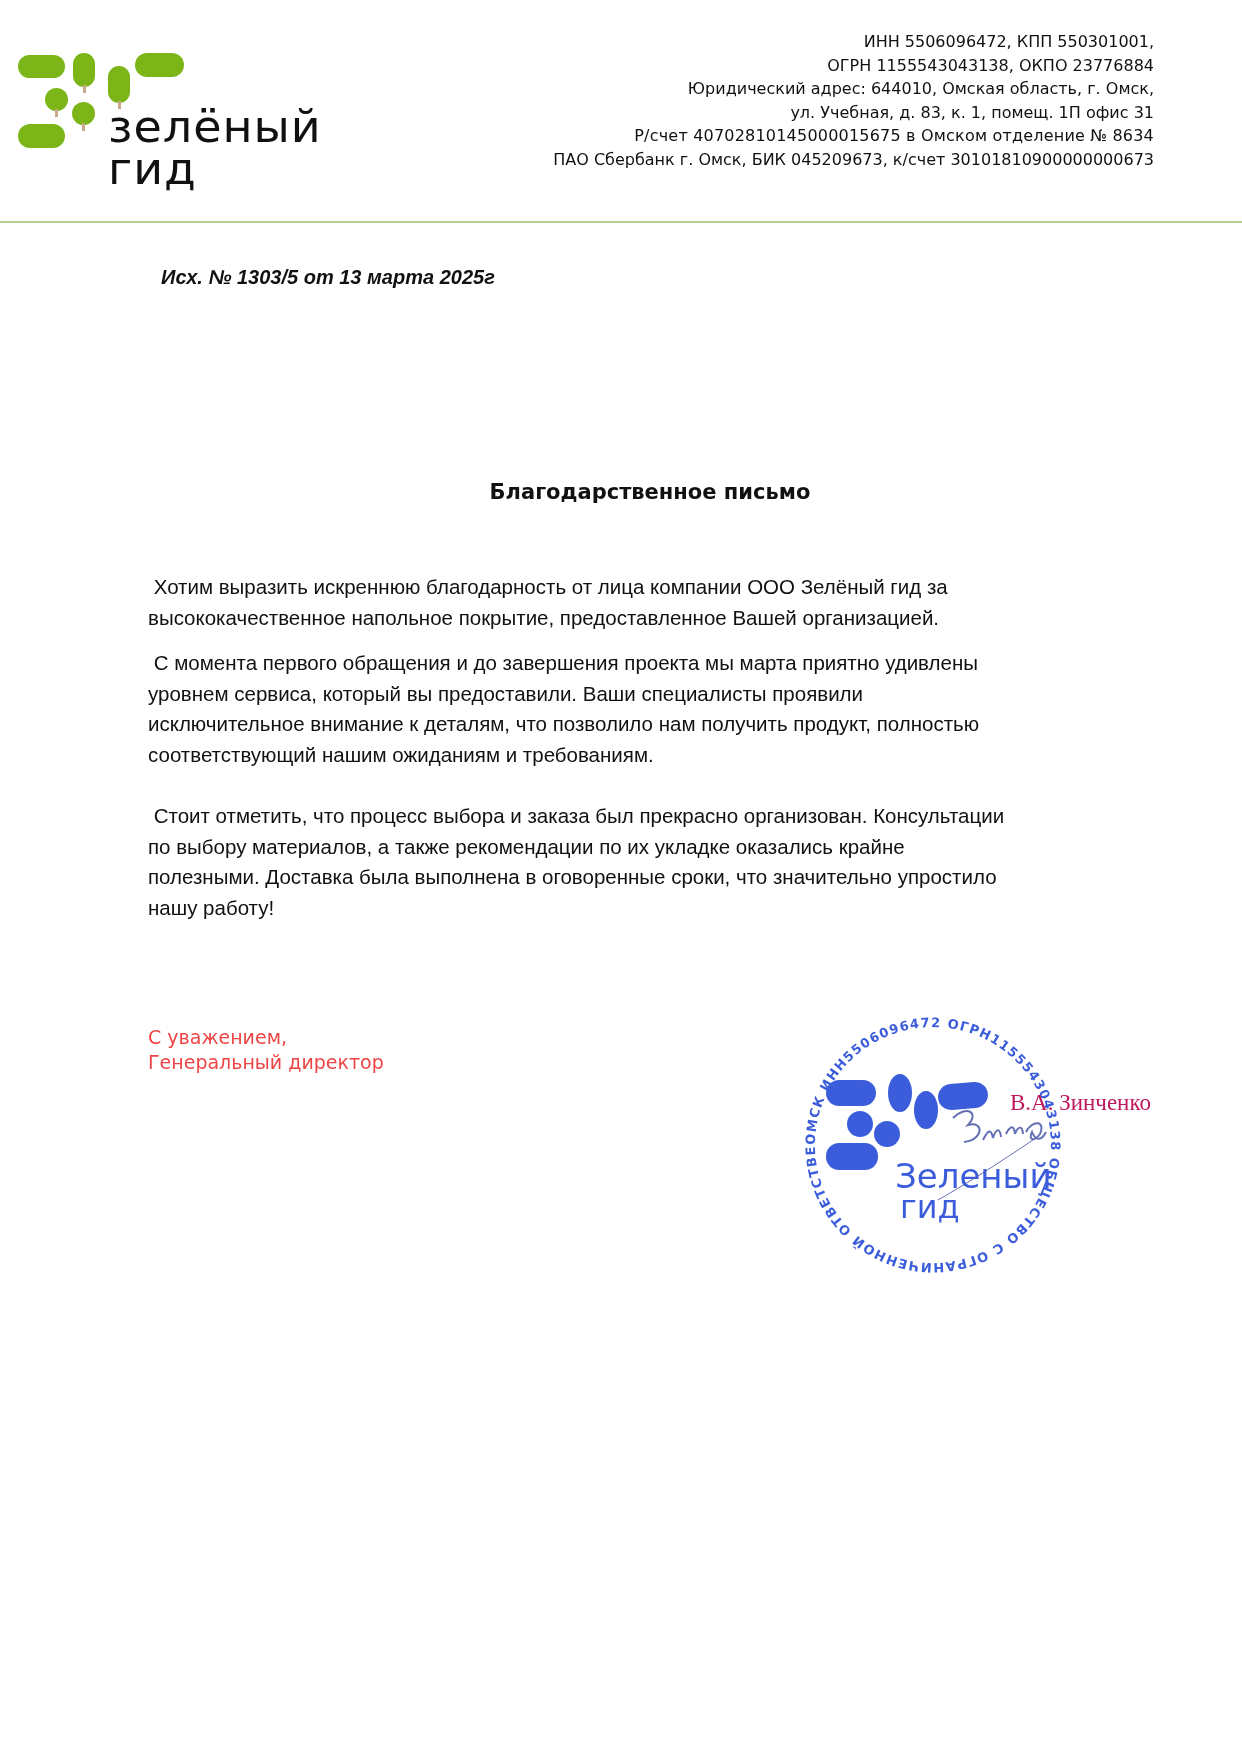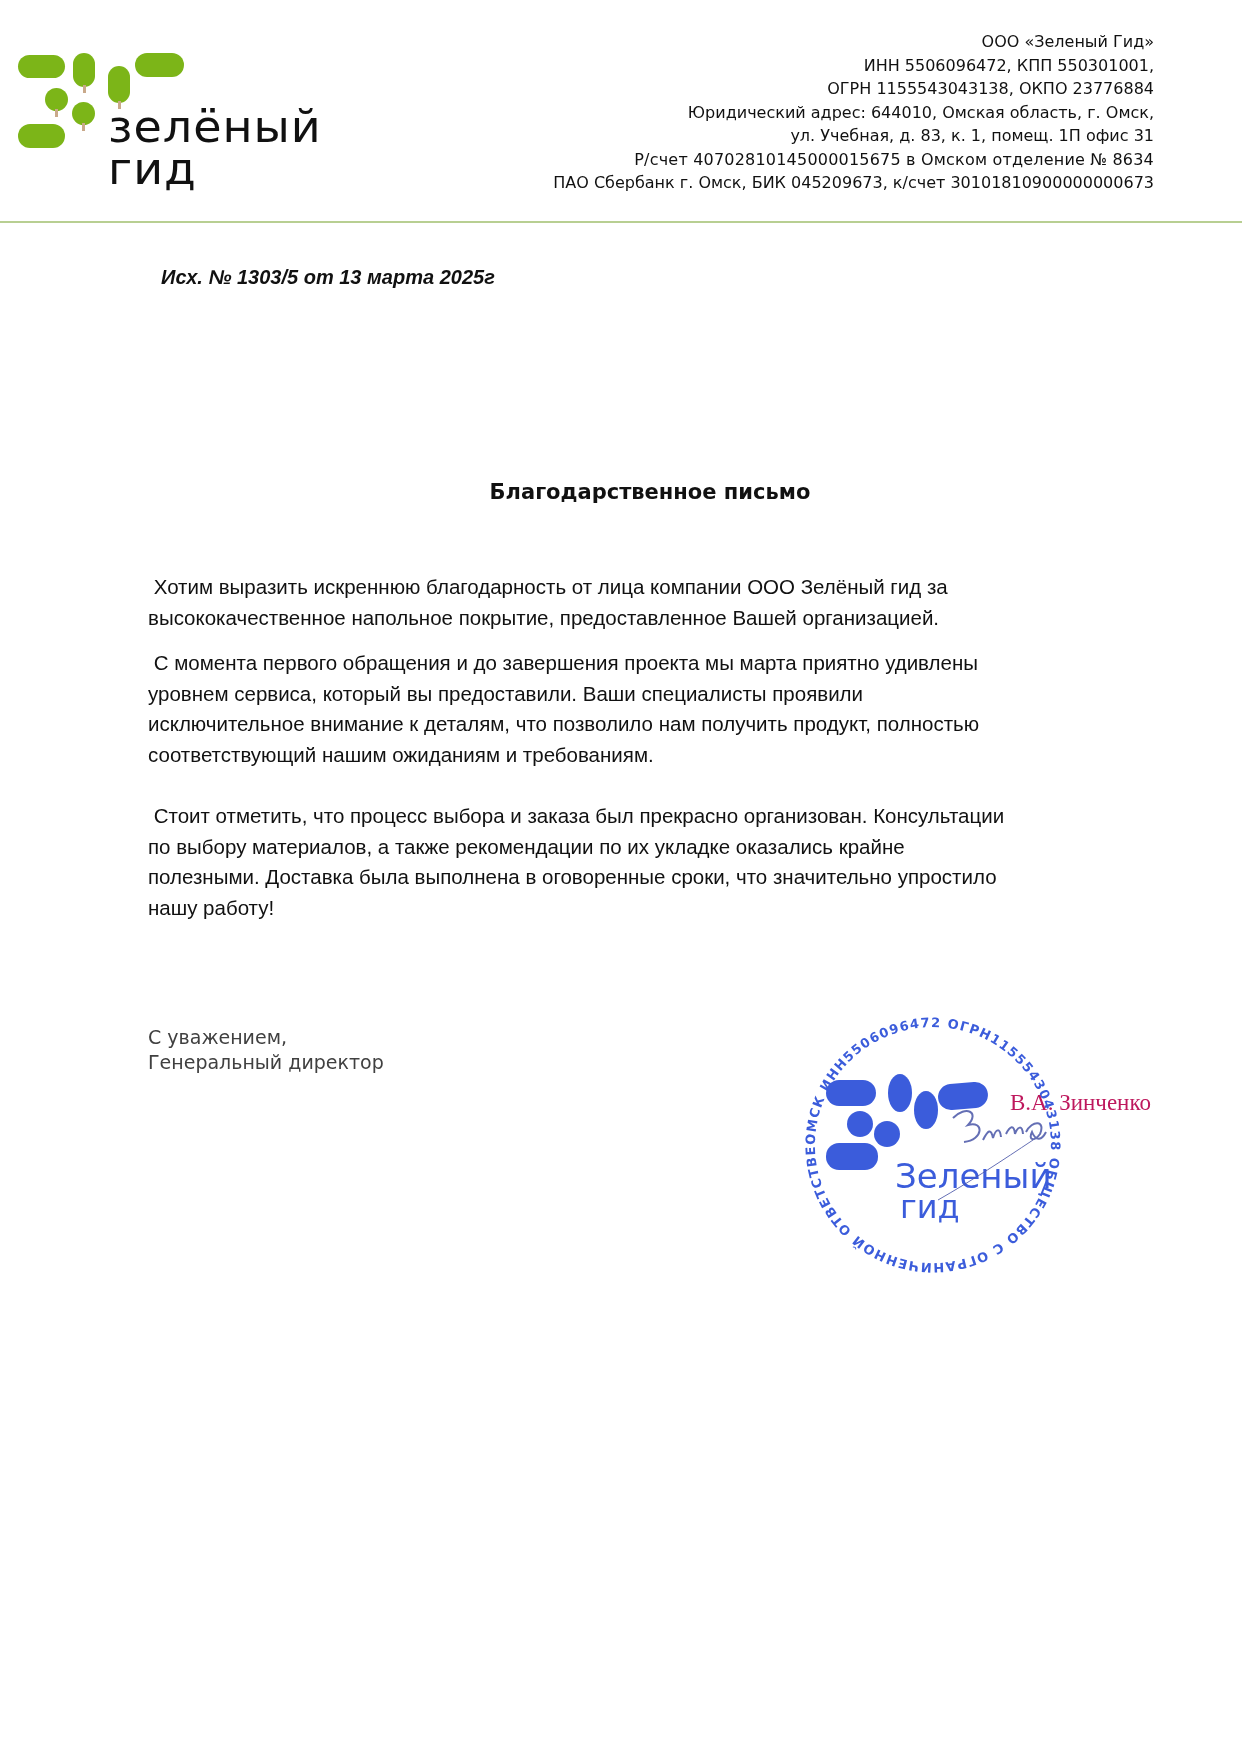--- a/index.html
+++ b/index.html
@@ -101,21 +101,21 @@
     .para-2 { top: 648px; }
     .para-3 { top: 801px; }
 
     
     .closing {
       left: 148px;
       top: 1025px;
       font-family: "DejaVu Sans", sans-serif;
       font-size: 19px;
       line-height: 25px;
-      color: #404040;
+      color: #ef4444;
     }
     .closing span { display: block; }
 
     .signer {
       left: 1010px;
       top: 1050px;
       font-family: "Liberation Serif", serif;
       font-size: 23px;
       color: #be185d;
       white-space: nowrap;
@@ -150,21 +150,20 @@
     <div class="trunk" style="left:82px;top:123px;"></div>
     <div class="logo-shape pill" style="left:18px;top:124px;width:47px;height:24px;"></div>
   </div>
   <div class="wordmark">
     <div>зелёный</div>
     <div>гид</div>
   </div>
 </div>
 
 <div class="abs requisites">
-  <span class="req-line">ООО «Зеленый Гид»</span>
   <span class="req-line">ИНН 5506096472, КПП 550301001,</span>
   <span class="req-line">ОГРН 1155543043138, ОКПО 23776884</span>
   <span class="req-line">Юридический адрес: 644010, Омская область, г. Омск,</span>
   <span class="req-line">ул. Учебная, д. 83, к. 1, помещ. 1П офис 31</span>
   <span class="req-line mono-ish">Р/счет 40702810145000015675 в Омском отделение № 8634</span>
   <span class="req-line">ПАО Сбербанк г. Омск, БИК 045209673, к/счет 30101810900000000673</span>
 </div>
 
 <div class="abs separator"></div>
 

